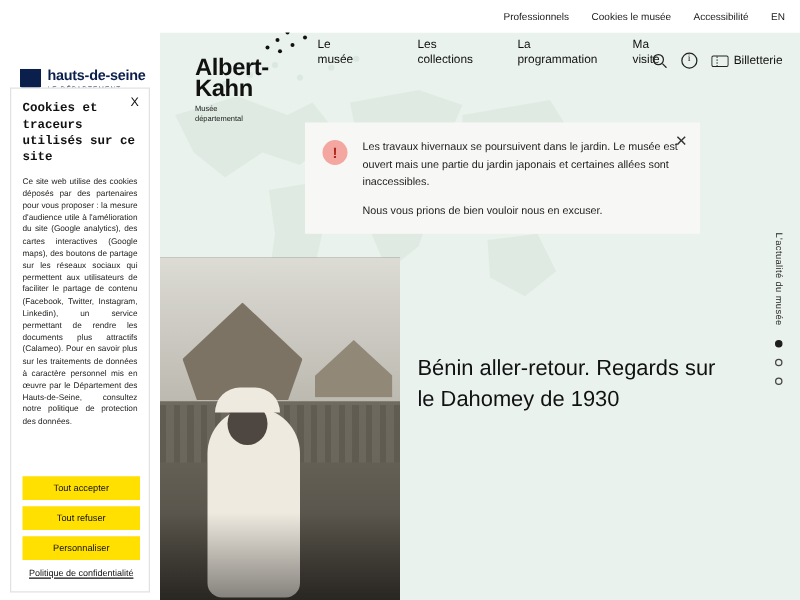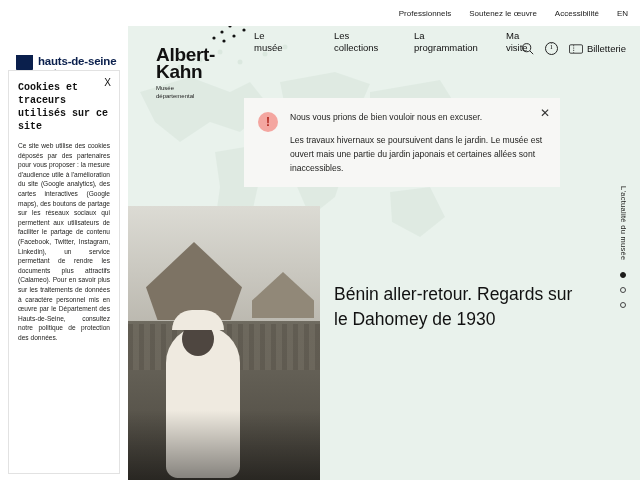--- a/index.html
+++ b/index.html
@@ -388,21 +388,21 @@
         <circle cx="120" cy="40" r="2.5"></circle>
       <circle cx="145" cy="32" r="2.5"></circle>
         <circle cx="165" cy="25" r="2.5"></circle>
     </g>
   </svg>
 
   <div class="white-header"></div>
 
   <div class="topbar">
     <a href="#">Professionnels</a>
-    <a href="#">Soutenez le œuvre</a>
+    <a href="#">Cookies le musée</a>
     <a href="#">Accessibilité</a>
     <a href="#">EN</a>
   </div>
 
   <div class="dept-logo">
     <div class="dept-mark"></div>
     <div>
       <div class="dept-txt-1">hauts-de-seine</div>
       <div class="dept-txt-2">LE DÉPARTEMENT</div>
     </div>
@@ -464,22 +464,22 @@
           <line x1="6" y1="1" x2="6" y2="11" stroke="#222" stroke-width="1" stroke-dasharray="1.6 1.4"></line>
         </svg>
         <span class="ticket-label">Billetterie</span>
       </span>
     </div>
   </div>
 
   <div class="alert">
     <div class="alert-icon">!</div>
     <div class="alert-text">
+      <p>Les travaux hivernaux se poursuivent dans le jardin. Le musée est ouvert mais une partie du jardin japonais et certaines allées sont inaccessibles.</p>
       <p>Nous vous prions de bien vouloir nous en excuser.</p>
-      <p>Les travaux hivernaux se poursuivent dans le jardin. Le musée est ouvert mais une partie du jardin japonais et certaines allées sont inaccessibles.</p>
     </div>
     <div class="alert-close">✕</div>
   </div>
 
   <div class="hero-photo">
     <div class="hp-sky"></div>
     <div class="hp-ground"></div>
     <div class="hp-hut"></div>
     <div class="hp-hut2"></div>
     <div class="hp-crowd"></div>
@@ -495,15 +495,21 @@
   <div class="rail-dots">
     <span class="rdot on"></span>
     <span class="rdot"></span>
     <span class="rdot"></span>
   </div>
 
   <div class="cookie">
     <div class="cookie-close">X</div>
     <div class="cookie-title">Cookies et traceurs utilisés sur ce site</div>
     <div class="cookie-body">Ce site web utilise des cookies déposés par des partenaires pour vous proposer : la mesure d'audience utile à l'amélioration du site (Google analytics), des cartes interactives (Google maps), des boutons de partage sur les réseaux sociaux qui permettent aux utilisateurs de faciliter le partage de contenu (Facebook, Twitter, Instagram, Linkedin), un service permettant de rendre les documents plus attractifs (Calameo). Pour en savoir plus sur les traitements de données à caractère personnel mis en œuvre par le Département des Hauts-de-Seine, consultez notre politique de protection des données.</div>
+    <div class="cookie-btns">
+      <button class="ck-btn ck-yellow">Tout accepter</button>
+      <button class="ck-btn ck-yellow">Tout refuser</button>
+      <button class="ck-btn ck-yellow">Personnaliser</button>
+      <a class="ck-link" href="#">Politique de confidentialité</a>
+    </div>
   </div>
 
 </div>
 
 </body></html>

